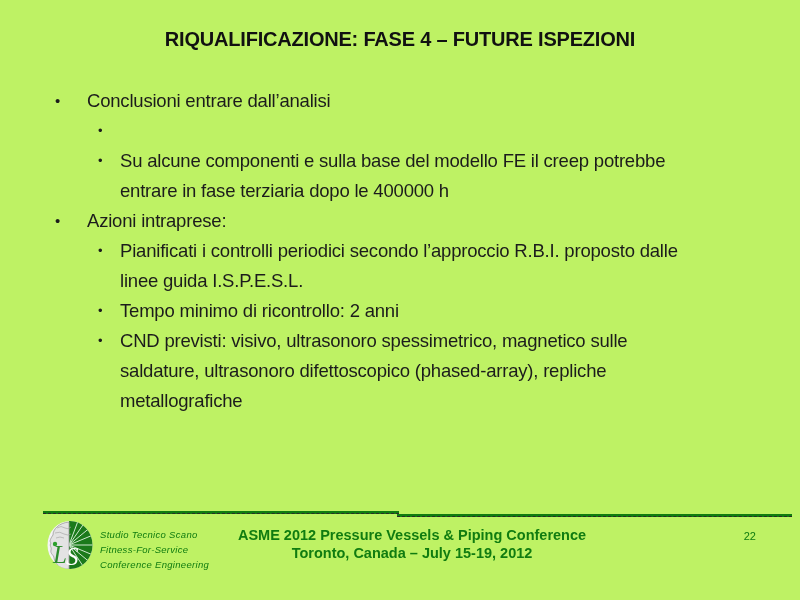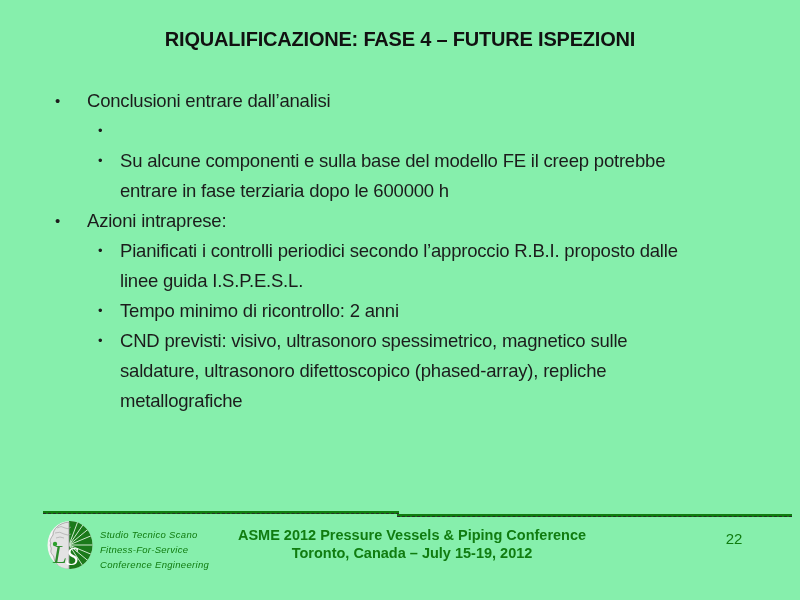--- a/index.html
+++ b/index.html
@@ -1,17 +1,17 @@
 <!DOCTYPE html>
 <html style="--green: #107c10;"><head>
 <meta charset="utf-8">
 <style>
   html,body { margin:0; padding:0; background:#ffffff; }
   .slide {
-    position:relative; width:800px; height:600px; background:#86efac;
+    position:relative; width:800px; height:600px; background:#bef264;
     font-family:"Liberation Sans", sans-serif; overflow:hidden;
     color:#1a1a1a;
   }
   .title {
     position:absolute; top:28px; left:0; width:100%; margin:0;
     text-align:center; font-size:20px; font-weight:bold;
     letter-spacing:-0.2px; color:#111111;
   }
   .content {
     position:absolute; top:86px; left:0; width:770px;
@@ -37,42 +37,42 @@
     font-size:9.5px; line-height:15px; color:var(--green,#107c10);
     letter-spacing:0.3px;
     font-style:italic;
   }
   .conf {
     position:absolute; left:12px; top:527px; width:800px; text-align:center;
     font-size:14.5px; font-weight:bold; line-height:17.5px;
     color:var(--green,#107c10);
   }
   .pagenum {
-    position:absolute; left:712px; top:530px; width:44px; text-align:center;
-    font-size:15px; color:var(--green,#107c10);
+    position:absolute; left:712px; top:530px; width:44px; text-align:right;
+    font-size:11px; color:var(--green,#107c10);
   }
 </style>
 </head>
 <body>
 
 <div class="slide">
 
   <h1 class="title">RIQUALIFICAZIONE: FASE 4 – FUTURE ISPEZIONI</h1>
 
   <div class="content">
       <div class="bullet-row lvl1">
         <span class="marker">•</span>
         <span class="btext">Conclusioni entrare dall’analisi</span>
       </div>
       <div class="bullet-row lvl2">
         <span class="marker">•</span>
       </div>
       <div class="bullet-row lvl2">
         <span class="marker">•</span>
-        <span class="btext">Su alcune componenti e sulla base del modello FE il creep potrebbe entrare in fase terziaria dopo le 600000 h</span>
+        <span class="btext">Su alcune componenti e sulla base del modello FE il creep potrebbe entrare in fase terziaria dopo le 400000 h</span>
       </div>
       <div class="bullet-row lvl1">
         <span class="marker">•</span>
         <span class="btext">Azioni intraprese:</span>
       </div>
       <div class="bullet-row lvl2">
         <span class="marker">•</span>
         <span class="btext">Pianificati i controlli periodici secondo l’approccio R.B.I. proposto dalle linee guida I.S.P.E.S.L.</span>
       </div>
       <div class="bullet-row lvl2">

